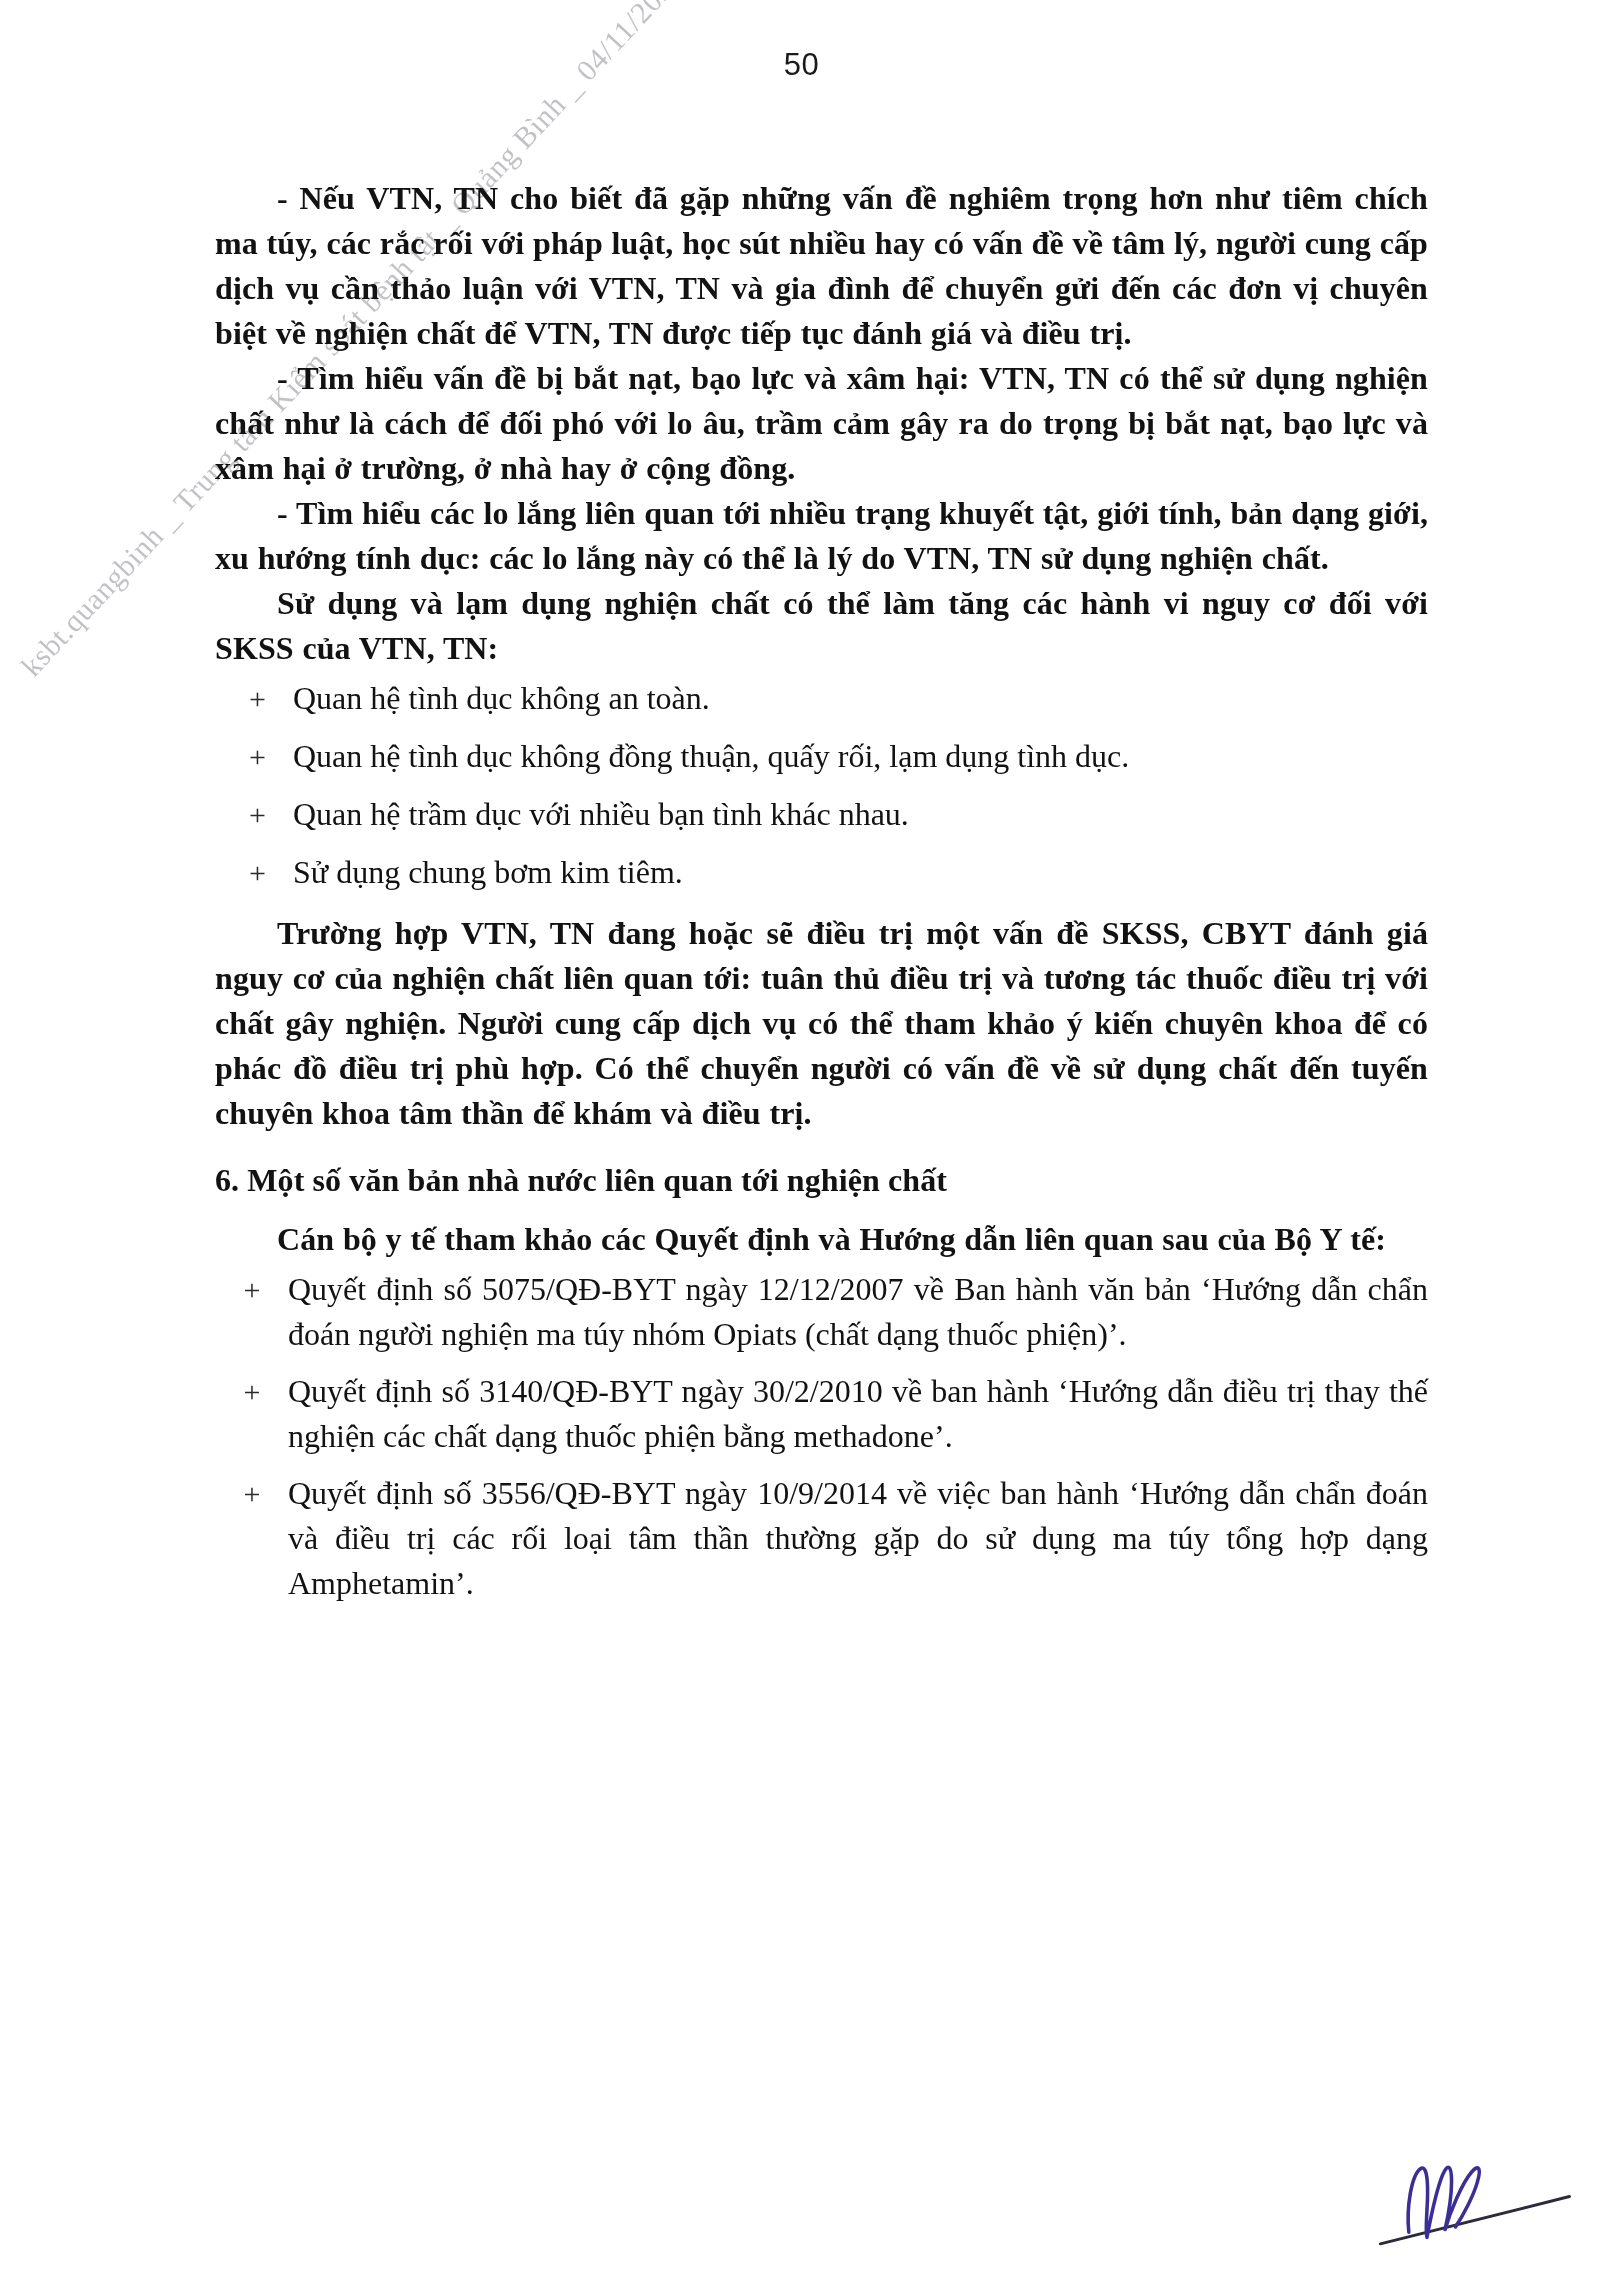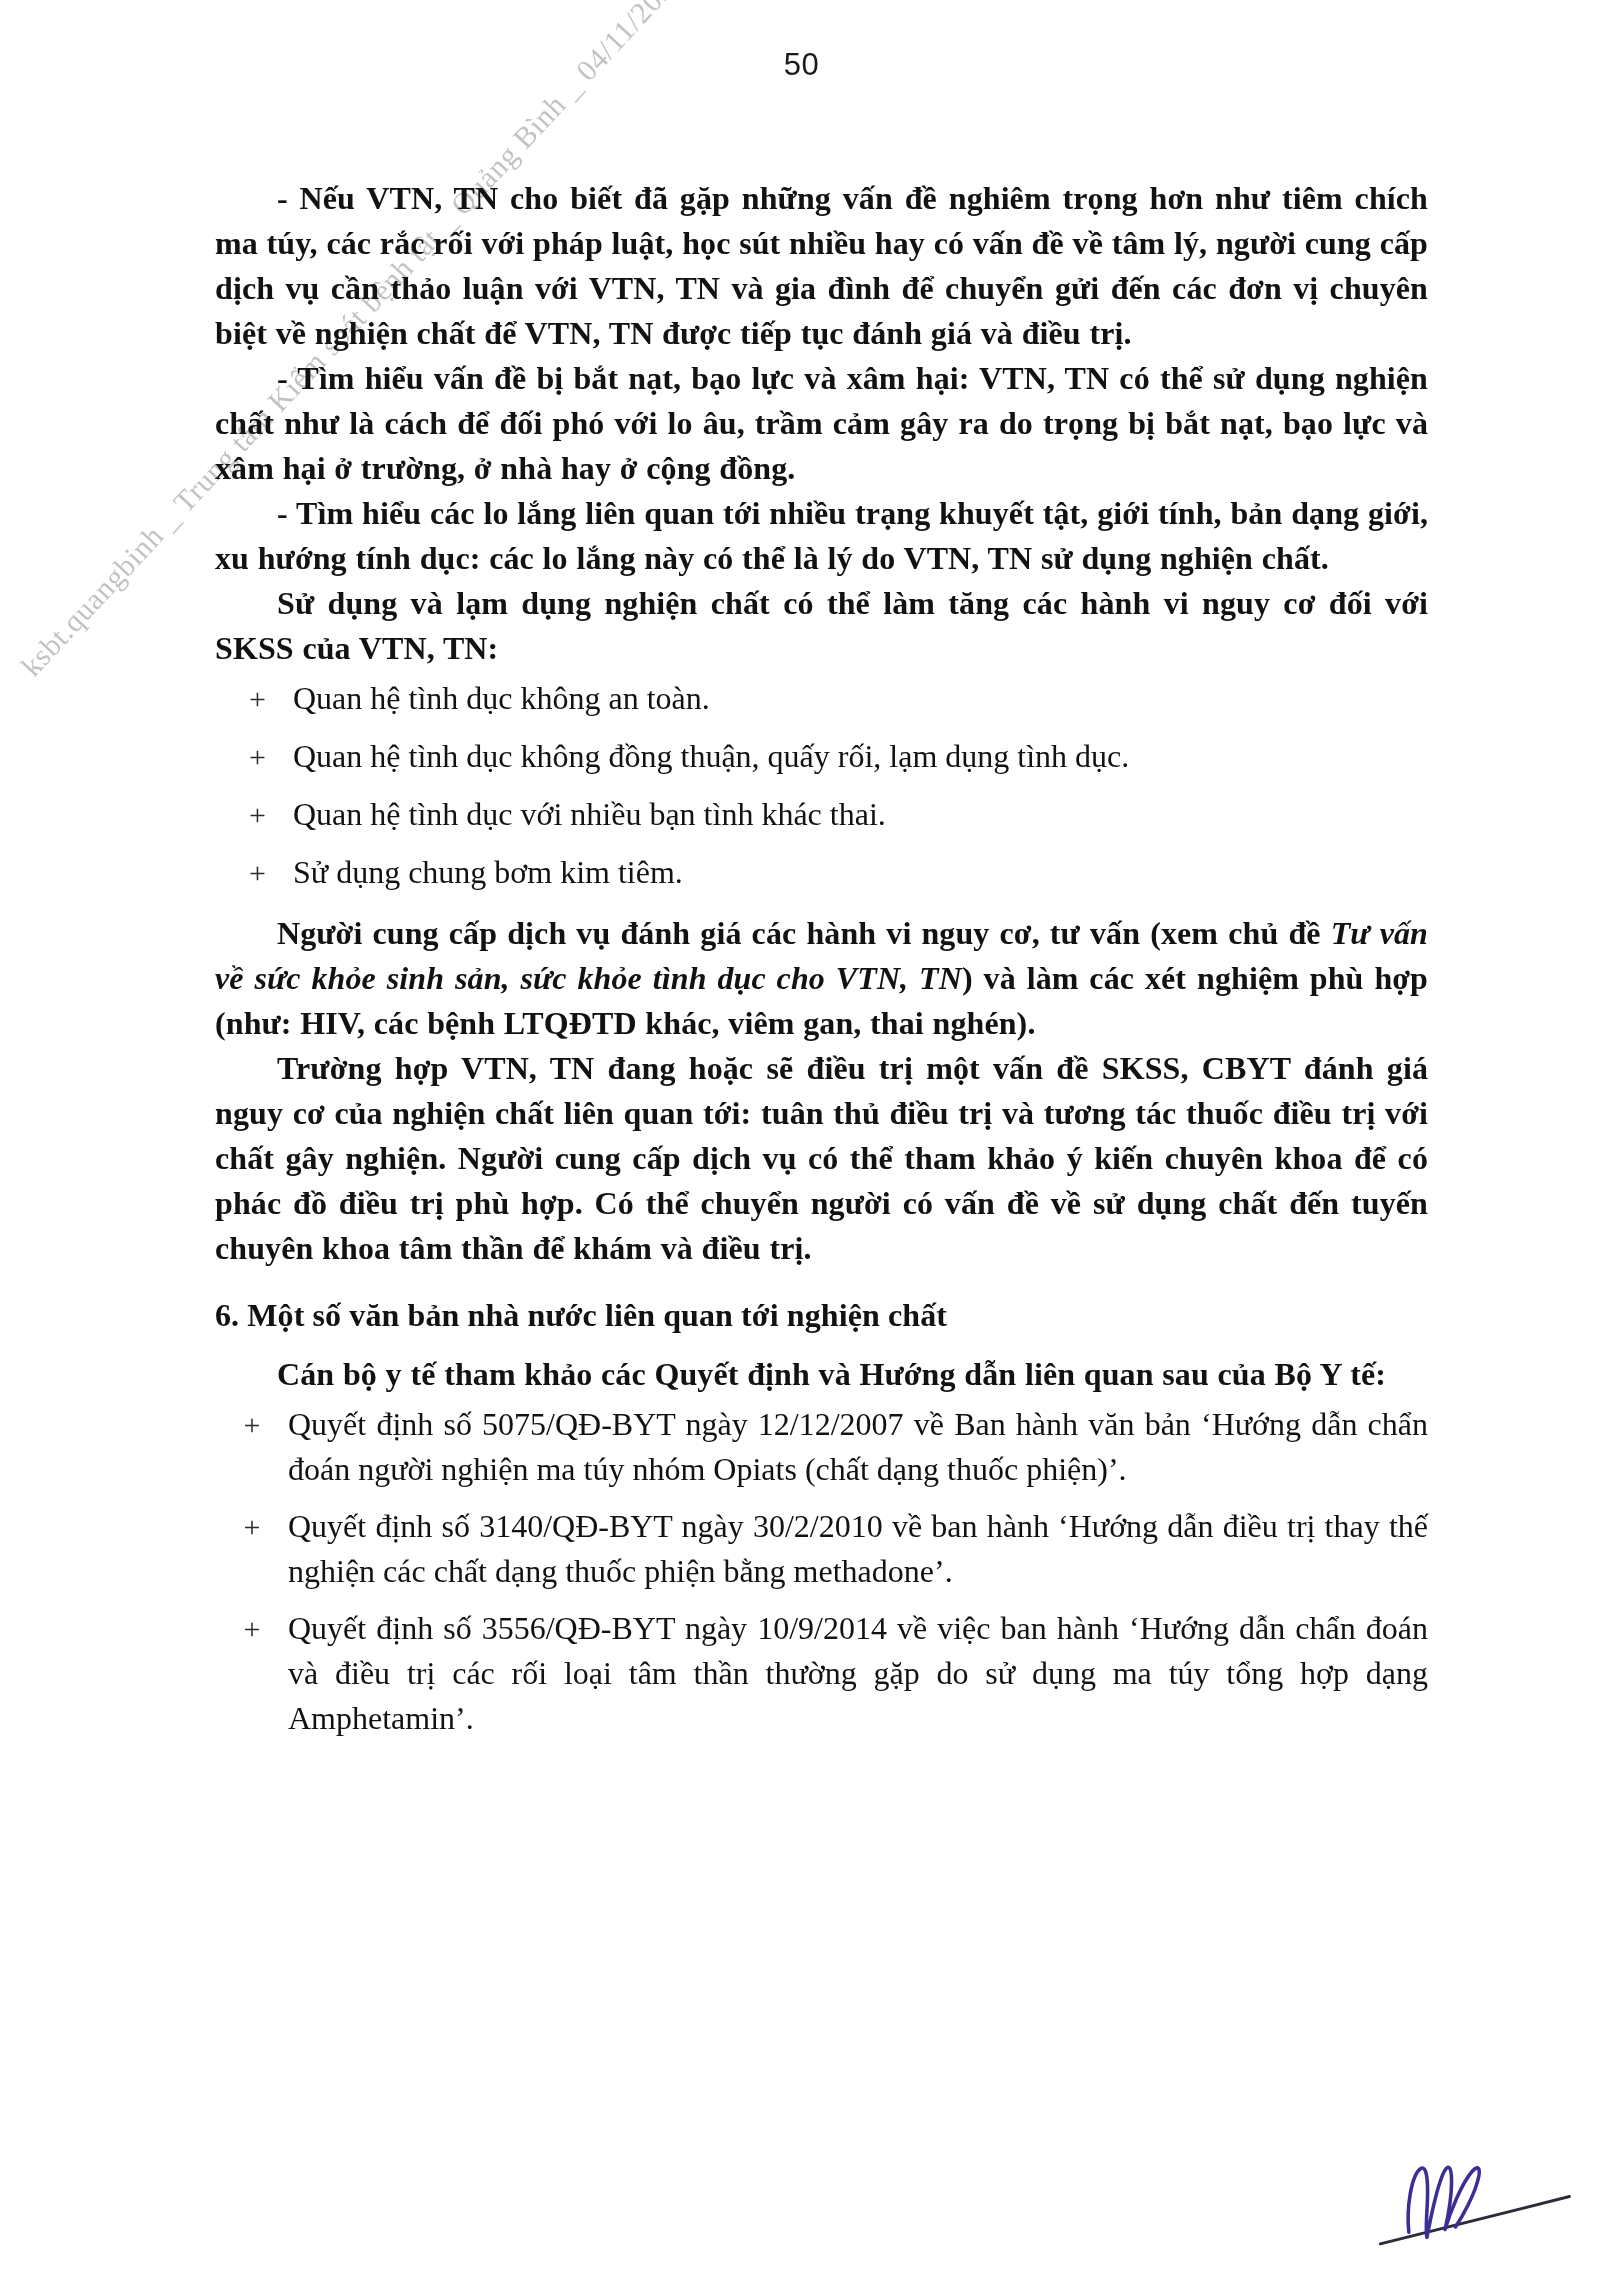--- a/index.html
+++ b/index.html
@@ -157,31 +157,30 @@
       <li>
         <span class="plus-marker">+</span>
         <span>Quan hệ tình dục không an toàn.</span>
       </li>
       <li>
         <span class="plus-marker">+</span>
         <span>Quan hệ tình dục không đồng thuận, quấy rối, lạm dụng tình dục.</span>
       </li>
       <li>
         <span class="plus-marker">+</span>
-        <span>Quan hệ tình dục với nhiều bạn tình khác thai.</span>
+        <span>Quan hệ trầm dục với nhiều bạn tình khác nhau.</span>
       </li>
       <li>
         <span class="plus-marker">+</span>
         <span>Sử dụng chung bơm kim tiêm.</span>
       </li>
     </ul>
 
     <div class="spacer-sm"></div>
 
-    <p class="para"><span>Người cung cấp dịch vụ đánh giá các hành vi nguy cơ, tư vấn (xem chủ đề </span><em class="italic">Tư vấn về sức khỏe sinh sản, sức khỏe tình dục cho VTN, TN</em><span>) và làm các xét nghiệm phù hợp (như: HIV, các bệnh LTQĐTD khác, viêm gan, thai nghén).</span></p>
 
     <p class="para">Trường hợp VTN, TN đang hoặc sẽ điều trị một vấn đề SKSS, CBYT đánh giá nguy cơ của nghiện chất liên quan tới: tuân thủ điều trị và tương tác thuốc điều trị với chất gây nghiện. Người cung cấp dịch vụ có thể tham khảo ý kiến chuyên khoa để có phác đồ điều trị phù hợp. Có thể chuyển người có vấn đề về sử dụng chất đến tuyến chuyên khoa tâm thần để khám và điều trị.</p>
 
     <h2 class="section-heading">6. Một số văn bản nhà nước liên quan tới nghiện chất</h2>
 
     <p class="para">Cán bộ y tế tham khảo các Quyết định và Hướng dẫn liên quan sau của Bộ Y tế:</p>
 
     <ul class="plus-list decision-list">
       <li>
         <span class="plus-marker">+</span>

